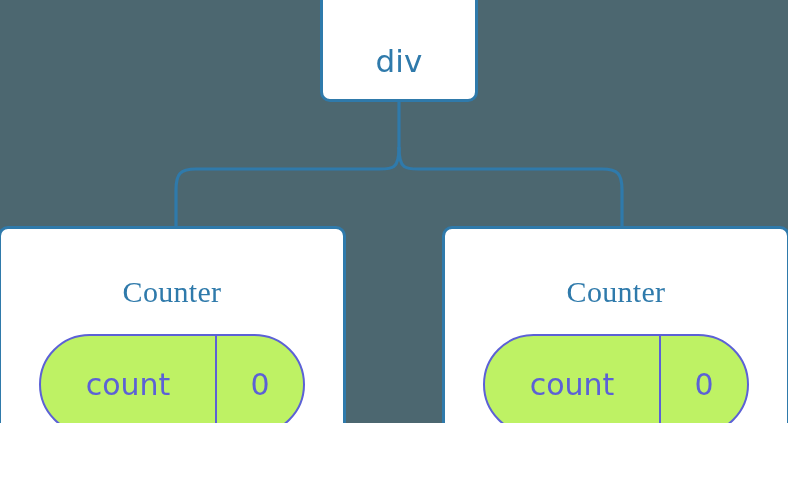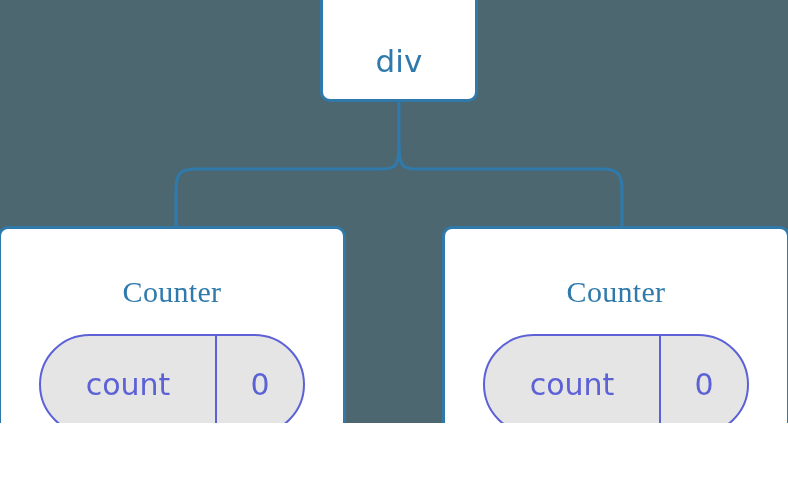--- a/index.html
+++ b/index.html
@@ -81,21 +81,21 @@
     font-family: Liberation Serif, serif;
   }
 
   
   .state-pill {
     box-sizing: border-box;
     width: 266px;
     height: 101px;
     border: 2px solid #5c61d6;
     border-radius: 51px;
-    background: #e5e5e5;
+    background: #bef264;
     display: flex;
     align-items: stretch;
     overflow: hidden;
   }
   .state-key,
   .state-value {
     display: flex;
     align-items: center;
     justify-content: center;
     color: #5c61d6;

